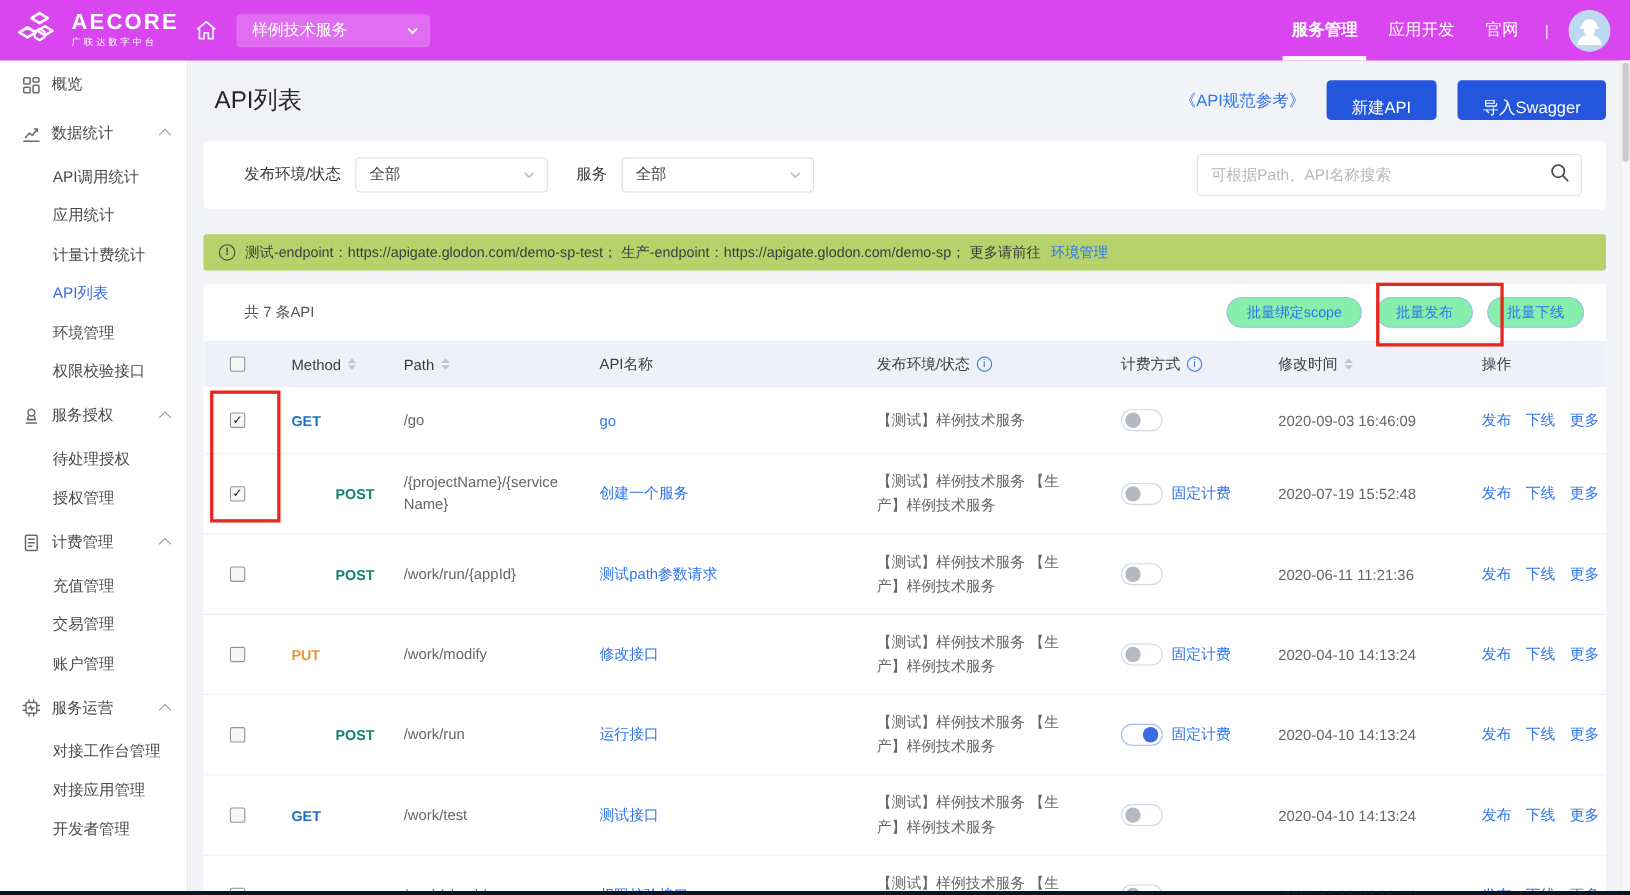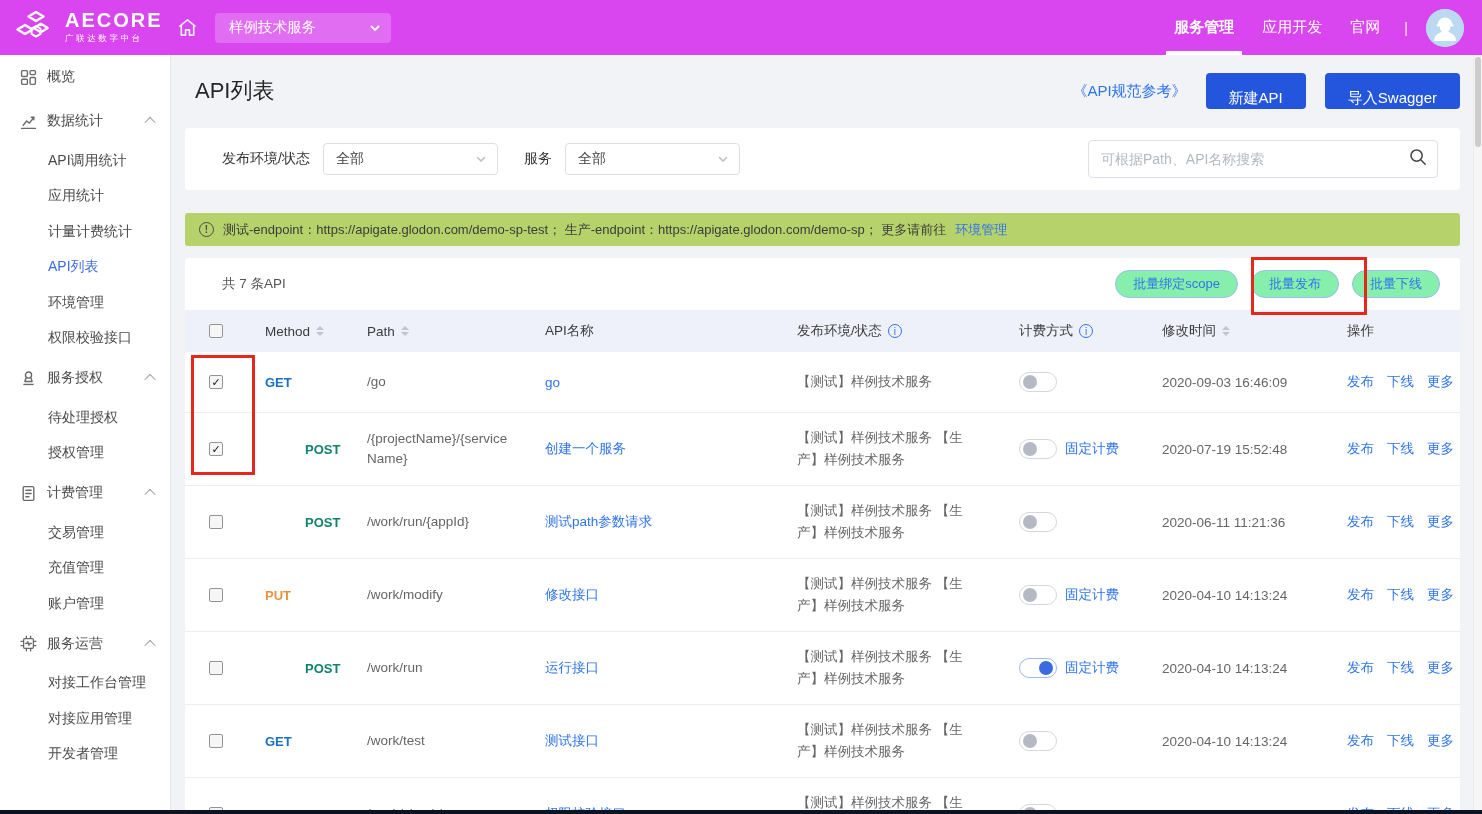--- a/index.html
+++ b/index.html
@@ -212,24 +212,24 @@
         <span class="icon">
           <svg viewBox="0 0 16 16" fill="none" stroke="currentColor" stroke-width="1.3" stroke-linecap="round">
             <rect x="3" y="1.5" width="10" height="13" rx="1"></rect>
             <path d="M5.5 5 h5 M5.5 8 h5 M5.5 11 h3"></path>
           </svg>
         </span>
         <span class="lbl">计费管理</span>
         <span class="caret"></span>
       </div>
       <div class="side-item side-sub">
+        <span class="lbl">充值管理</span>
+      </div>
+      <div class="side-item side-sub">
         <span class="lbl">交易管理</span>
-      </div>
-      <div class="side-item side-sub">
-        <span class="lbl">充值管理</span>
       </div>
       <div class="side-item side-sub">
         <span class="lbl">账户管理</span>
       </div>
       <div class="side-item side-group">
         <span class="icon">
           <svg viewBox="0 0 16 16" fill="none" stroke="currentColor" stroke-width="1.2" stroke-linecap="round" stroke-linejoin="round">
             <rect x="3.4" y="3.4" width="9.2" height="9.2" rx="1"></rect>
             <path d="M6 1 v2.2 M10 1 v2.2 M6 12.8 V15 M10 12.8 V15 M1 6 h2.2 M1 10 h2.2 M12.8 6 H15 M12.8 10 H15"></path>
             <path d="M5.3 8 h1.2 l.9-1.8 1 3.6 .8-1.8 h1.5"></path>

